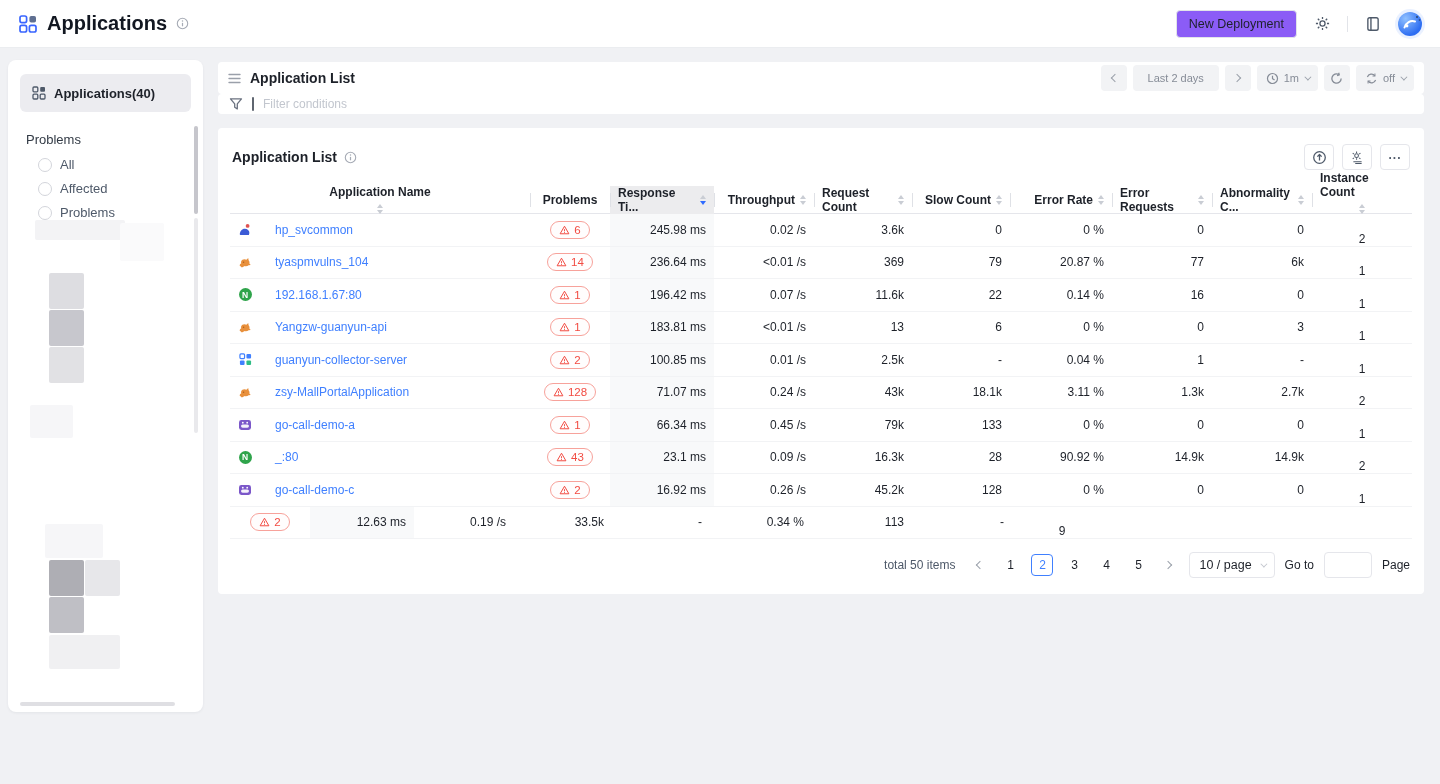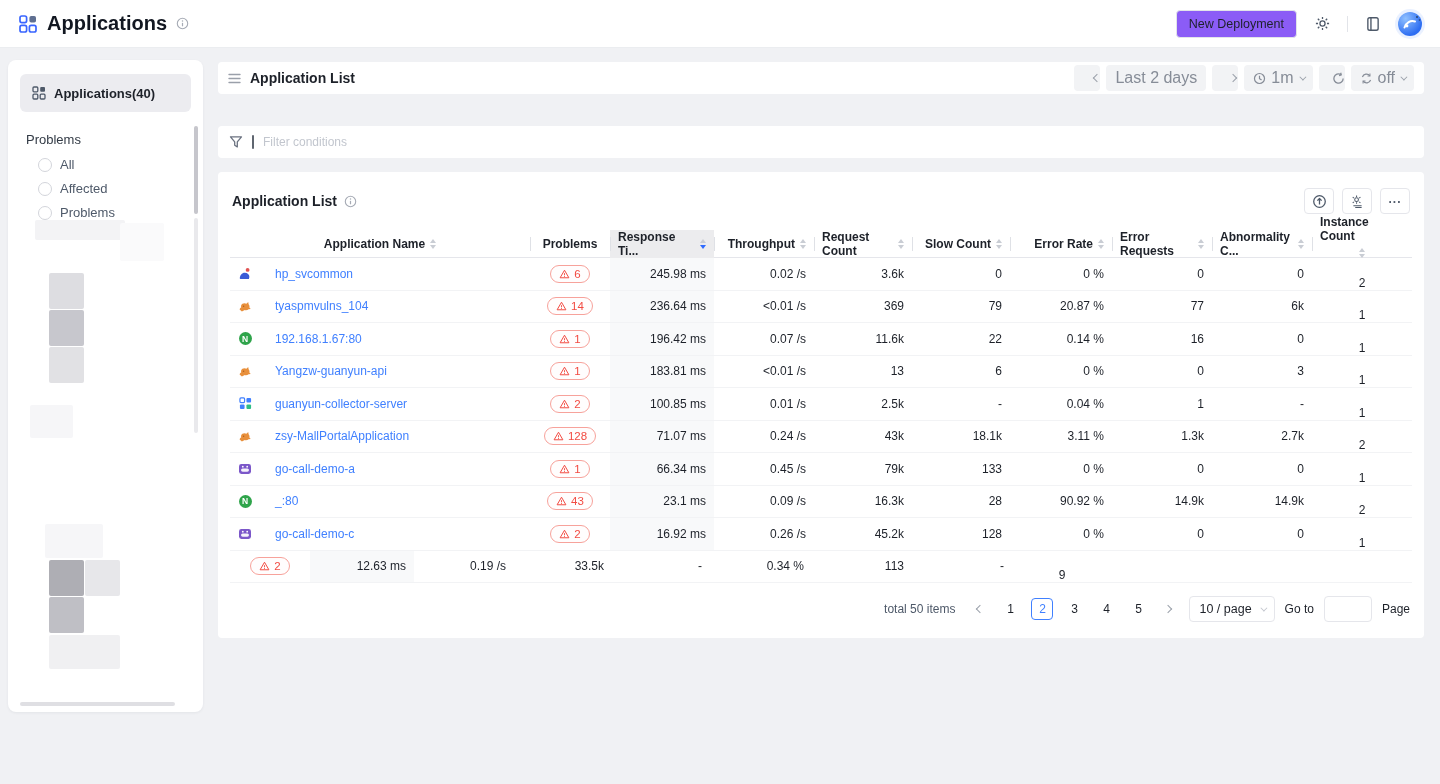--- a/index.html
+++ b/index.html
@@ -33,47 +33,47 @@
   .skel { position:absolute; border-radius:2px; }
   .side-vscroll-thumb { position:absolute; right:5px; top:66px; width:4px; height:88px; background:#c6c6cc; border-radius:2px; }
   .side-vscroll-track { position:absolute; right:5px; top:158px; width:4px; height:215px; background:#e9e9ec; border-radius:2px; }
   .side-hscroll { position:absolute; left:12px; bottom:6px; width:155px; height:4px; background:#dfdfe3; border-radius:2px; }
 
   
   .toolbar { height:32px; background:#fff; border-radius:4px; display:flex; align-items:center; justify-content:space-between; padding:0 10px 0 10px; }
   .toolbar-left { display:flex; align-items:center; gap:9px; }
   .toolbar-title { font-size:14px; font-weight:bold; color:#1d2129; }
   .tb-controls { display:flex; align-items:center; gap:6px; }
-  .tb-btn { background:#f2f3f5; border:none; border-radius:4px; height:26px; display:flex; align-items:center; justify-content:flex-end; gap:5px; color:#868c97; font-size:16px; cursor:pointer; padding:0 9px; }
+  .tb-btn { background:#f2f3f5; border:none; border-radius:4px; height:26px; display:flex; align-items:center; justify-content:center; gap:5px; color:#868c97; font-size:11px; cursor:pointer; padding:0 9px; }
   .tb-btn.sq { width:26px; padding:0; }
   .chev { display:inline-block; width:6px; height:6px; border-right:1.4px solid #9aa0aa; border-bottom:1.4px solid #9aa0aa; }
   .chev-left { transform:rotate(135deg); margin-left:2px; }
   .chev-right { transform:rotate(-45deg); margin-right:2px; }
   .chev-down { transform:rotate(45deg) translateY(-2px); width:5px; height:5px; }
 
   
-  .filterbar { margin-top:32px; height:32px; background:#fff; border-radius:4px; display:flex; align-items:center; padding:0 11px; gap:9px; }
+  .filterbar { margin-top:0; height:20px; background:#fff; border-radius:4px; display:flex; align-items:center; padding:0 11px; gap:9px; }
   .filter-divider { width:2px; height:14px; background:#5f6670; border-radius:1px; }
   .filter-input { border:none; outline:none; flex:1; font-size:12px; color:#1d2129; background:transparent; }
   .filter-input::placeholder { color:#c2c6ce; }
 
   
   .card { margin-top:14px; background:#fff; border-radius:4px; padding:12px 12px 16px; }
   .card-head { display:flex; align-items:center; justify-content:space-between; padding:4px 2px 2px; }
   .card-head-left { display:flex; align-items:center; gap:7px; }
   .card-title { font-size:14px; font-weight:bold; color:#1d2129; }
   .card-actions { display:flex; gap:8px; }
   .icon-btn { width:30px; height:26px; border:1px solid #e5e6eb; background:#fff; border-radius:4px; display:flex; align-items:center; justify-content:center; cursor:pointer; color:#4e5969; font-size:12px; }
 
   
   .table { margin-top:14px; }
   .tr-head { display:flex; height:28px; align-items:center; border-bottom:1px solid #e5e6eb; }
   .th { position:relative; display:flex; align-items:center; gap:5px; font-size:12px; font-weight:bold; color:#1d2129; padding:0 8px; height:28px; }
   .th + .th::before { content:""; position:absolute; left:0; top:7px; width:1px; height:14px; background:#dfe1e6; }
-  .al-left { justify-content:center; }
+  .al-left { justify-content:flex-end;flex-direction:column; }
   .al-center { justify-content:center; }
   .al-right { justify-content:flex-end; }
   .al-between { justify-content:space-between; }
   .col-name{width:300px;} .col-problems{width:80px;} .col-response{width:104px;}
   .col-throughput{width:100px;} .col-request{width:98px;} .col-slow{width:98px;}
   .col-error_rate{width:102px;} .col-error_requests{width:100px;} .col-abnormality{width:100px;} .col-instance{width:100px;flex-direction:column;}
   .th.col-response { background:#ececee; }
   .sorter { display:inline-flex; flex-direction:column; gap:2px; }
   .s-up { width:0; height:0; border-left:3.5px solid transparent; border-right:3.5px solid transparent; border-bottom:4px solid #c9cdd4; }
   .s-down { width:0; height:0; border-left:3.5px solid transparent; border-right:3.5px solid transparent; border-top:4px solid #c9cdd4; }

